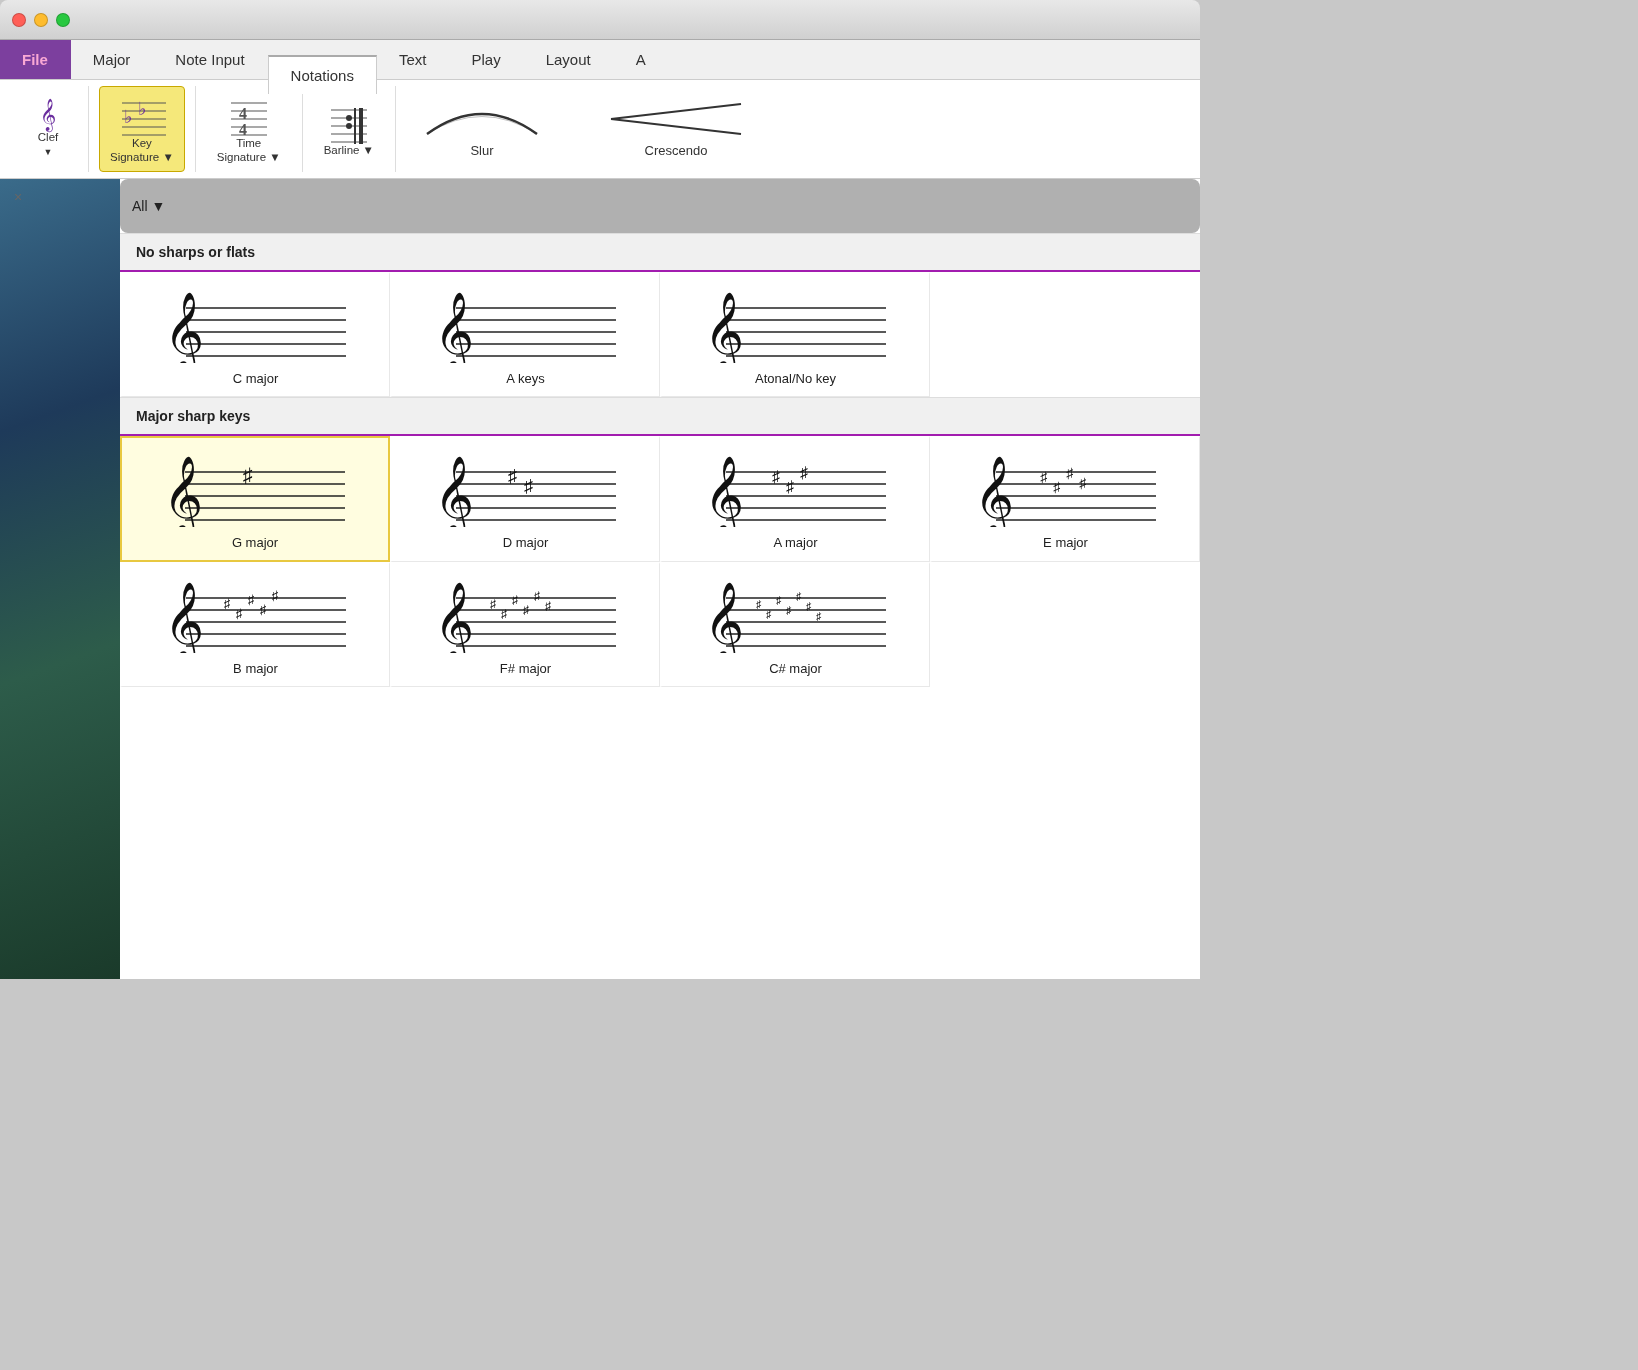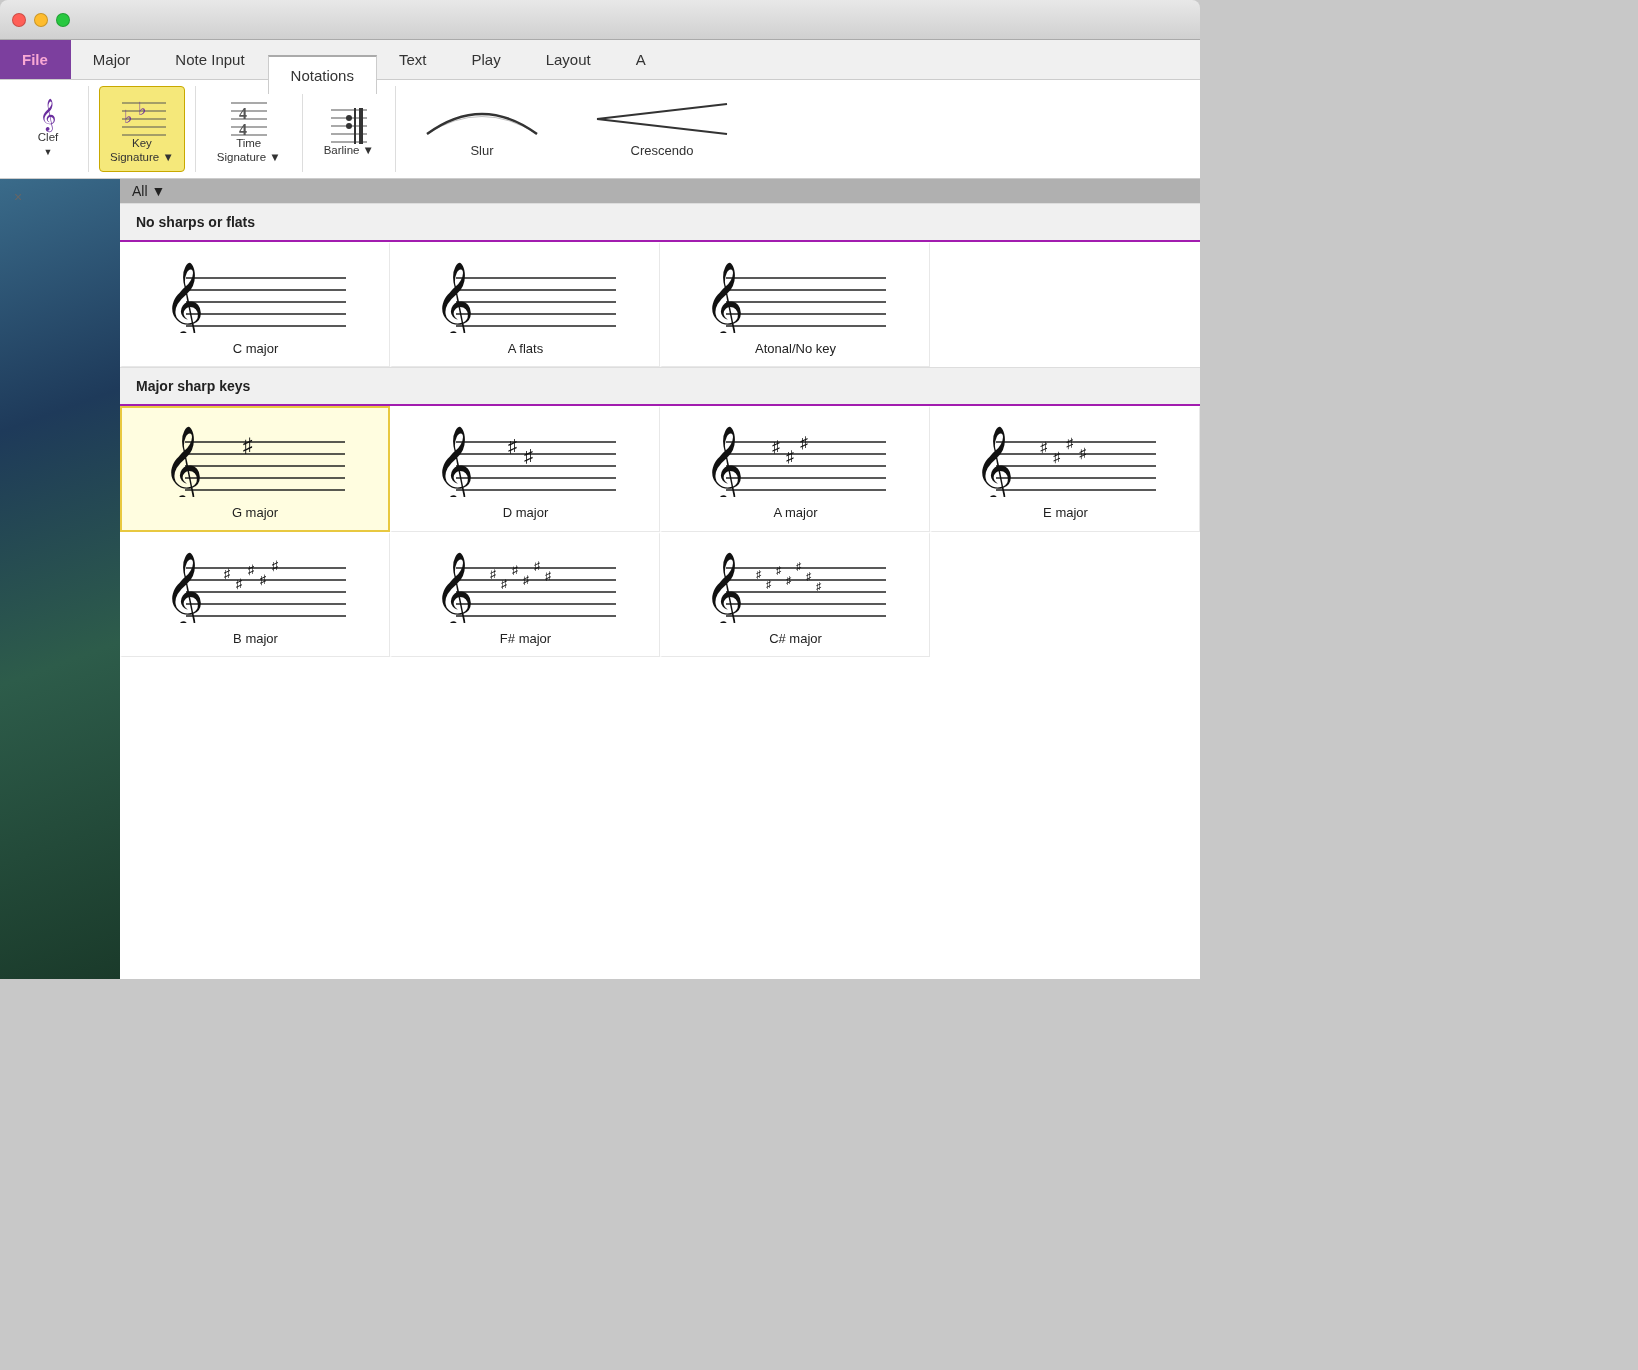--- a/index.html
+++ b/index.html
@@ -167,23 +167,24 @@
     
     .ks-panel {
       flex: 1;
       background: white;
       min-height: 800px;
     }
 
     
     .filter-bar {
       background: #b0b0b0;
-      padding: 4px 12px;
-      display: flex;
-      align-items: center;
+      padding: 19px 12px;
+      display: flex;
+      align-items: center;
+      border-radius: 8px;
     }
     .filter-dropdown {
       display: flex;
       align-items: center;
       gap: 4px;
       cursor: pointer;
       font-size: 14px;
       color: #222;
     }
 
@@ -318,21 +319,21 @@
         <line x1="4" y1="42" x2="40" y2="42" stroke="#555" stroke-width="1.2"></line>
         <line x1="28" y1="8" x2="28" y2="44" stroke="#333" stroke-width="2"></line>
         <line x1="34" y1="8" x2="34" y2="44" stroke="#333" stroke-width="4"></line>
         <circle cx="22" cy="18" r="3" fill="#333"></circle>
         <circle cx="22" cy="26" r="3" fill="#333"></circle>
       </svg>
       <span class="btn-label">Barline ▼</span>
     </div>
   </div>
 
-  <div class="ribbon-group" style="gap: 18px; border-right: none;">
+  <div class="ribbon-group" style="gap: 32px; border-right: none;">
     <div class="ribbon-notation">
       <svg class="slur-icon" viewBox="0 0 120 40">
         <path d="M5,35 Q60,-5 115,35" fill="none" stroke="#333" stroke-width="2.5"></path>
         <path d="M5,35 Q60,0 115,35" fill="none" stroke="#333" stroke-width="1" opacity="0.3"></path>
       </svg>
       <span class="notation-label">Slur</span>
     </div>
     <div class="ribbon-notation">
       <svg class="cresc-icon" viewBox="0 0 140 40">
         <line x1="5" y1="20" x2="135" y2="5" stroke="#333" stroke-width="2"></line>
@@ -377,21 +378,21 @@
 
       <div class="key-item">
         <svg width="200" height="75" viewBox="0 0 200 75">
           <line x1="30" y1="20" x2="190" y2="20" stroke="#222" stroke-width="1.3"></line>
           <line x1="30" y1="32" x2="190" y2="32" stroke="#222" stroke-width="1.3"></line>
           <line x1="30" y1="44" x2="190" y2="44" stroke="#222" stroke-width="1.3"></line>
           <line x1="30" y1="56" x2="190" y2="56" stroke="#222" stroke-width="1.3"></line>
           <line x1="30" y1="68" x2="190" y2="68" stroke="#222" stroke-width="1.3"></line>
           <text x="8" y="66" font-size="68" font-family="serif" fill="#111">𝄞</text>
         </svg>
-        <span class="key-label">A flats</span>
+        <span class="key-label">A keys</span>
       </div>
 
       <div class="key-item">
         <svg width="200" height="75" viewBox="0 0 200 75">
           <line x1="30" y1="20" x2="190" y2="20" stroke="#222" stroke-width="1.3"></line>
           <line x1="30" y1="32" x2="190" y2="32" stroke="#222" stroke-width="1.3"></line>
           <line x1="30" y1="44" x2="190" y2="44" stroke="#222" stroke-width="1.3"></line>
           <line x1="30" y1="56" x2="190" y2="56" stroke="#222" stroke-width="1.3"></line>
           <line x1="30" y1="68" x2="190" y2="68" stroke="#222" stroke-width="1.3"></line>
           <text x="8" y="66" font-size="68" font-family="serif" fill="#111">𝄞</text>

